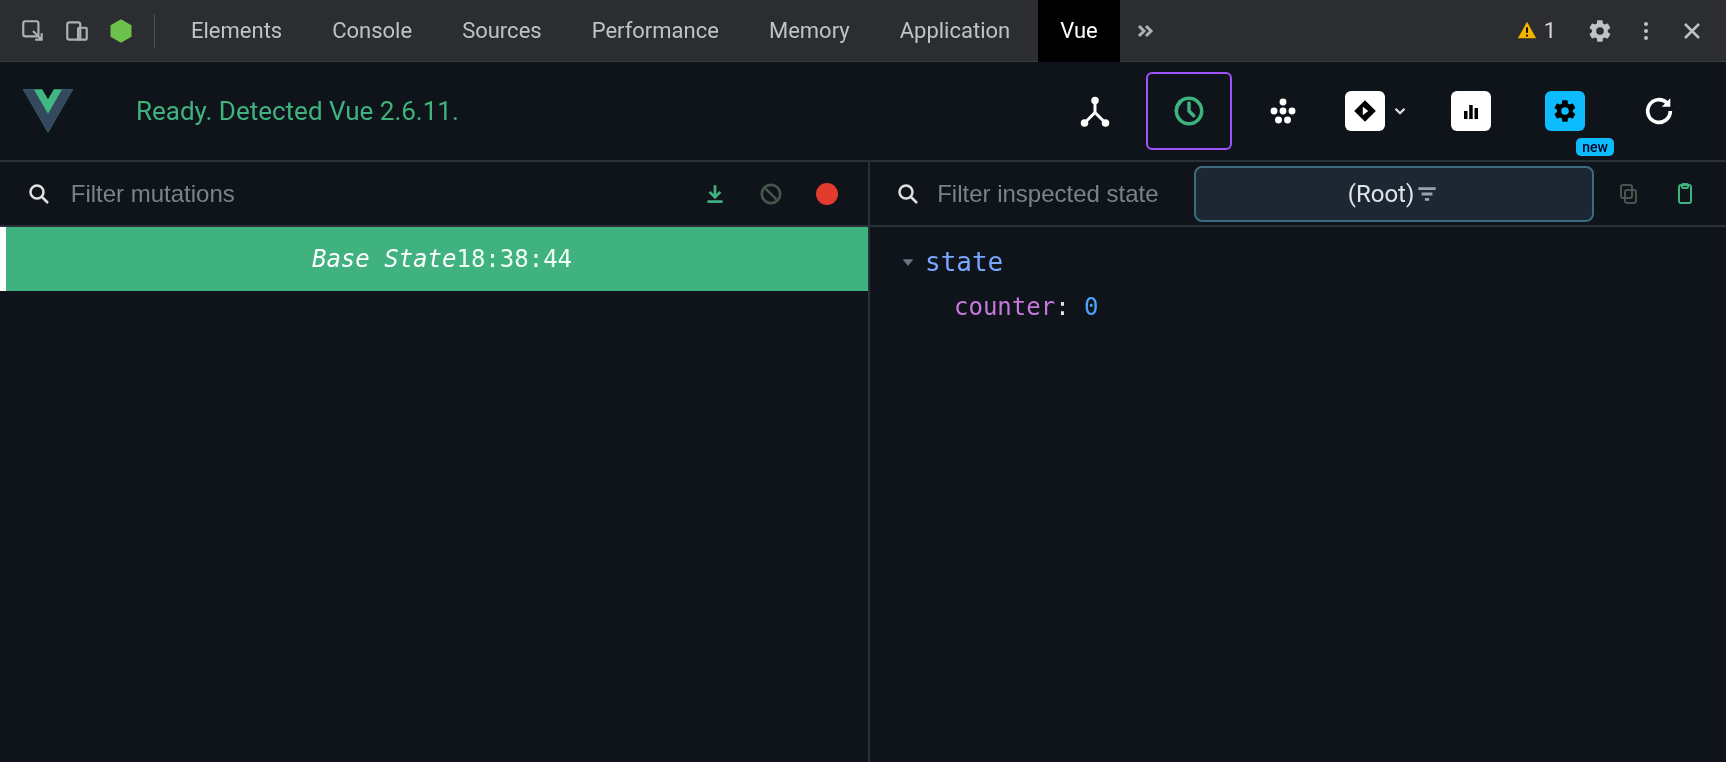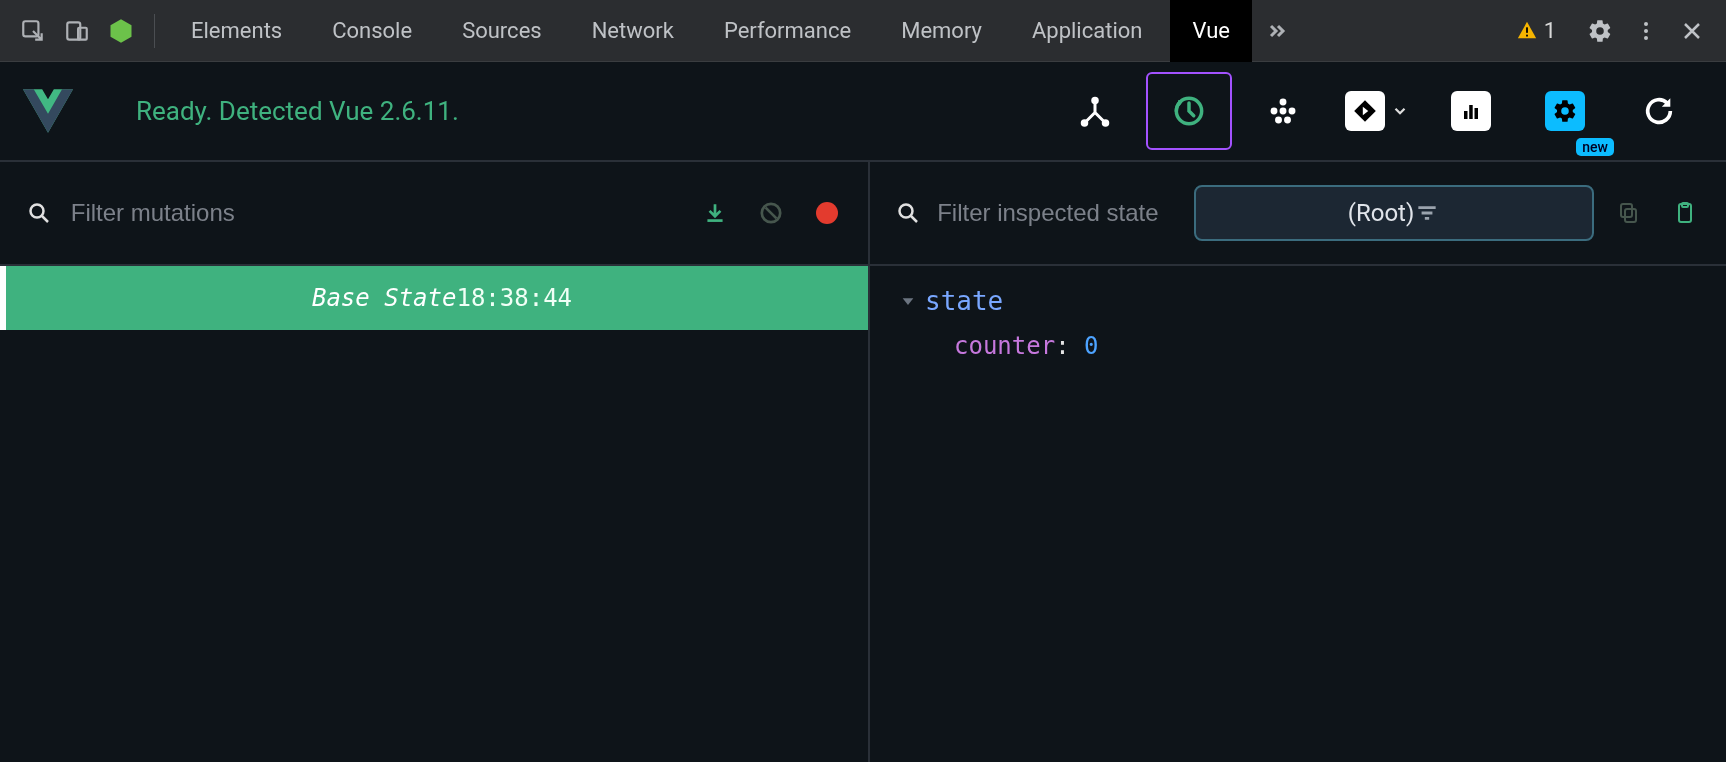--- a/index.html
+++ b/index.html
@@ -106,21 +106,21 @@
     height: calc(762px - 62px - 100px);
   }
   .pane {
     display: flex;
     flex-direction: column;
   }
   .pane-left { width: 870px; border-right: 2px solid #2a3038; }
   .pane-right { flex: 1; }
 
   .pane-toolbar {
-    height: 104px;
+    height: 65px;
     display: flex;
     align-items: center;
     padding: 0 20px;
     gap: 14px;
     border-bottom: 2px solid #2a3038;
   }
   .search-wrap {
     display: flex; align-items: center; gap: 12px; flex: 1;
   }
   .search-wrap input {
@@ -210,21 +210,20 @@
   <div class="tab-icon" style="color:#6cc24a">
     <svg width="28" height="28" viewBox="0 0 24 24" fill="currentColor">
         <polygon points="12,2 21,7 21,17 12,22 3,17 3,7"></polygon>
       </svg>
   </div>
   <div class="divider"></div>
 
   <div class="tab">Elements</div>
   <div class="tab">Console</div>
   <div class="tab">Sources</div>
-  <div class="tab">Network</div>
   <div class="tab">Performance</div>
   <div class="tab">Memory</div>
   <div class="tab">Application</div>
   <div class="tab active">Vue</div>
 
   <div class="tab-icon">
     <svg width="24" height="24" viewBox="0 0 24 24" fill="none" stroke="currentColor" stroke-width="3">
         <path d="M7 6l5 5 5-5M7 13l5 5 5-5" transform="rotate(-90 12 12)"></path>
       </svg>
   </div>

